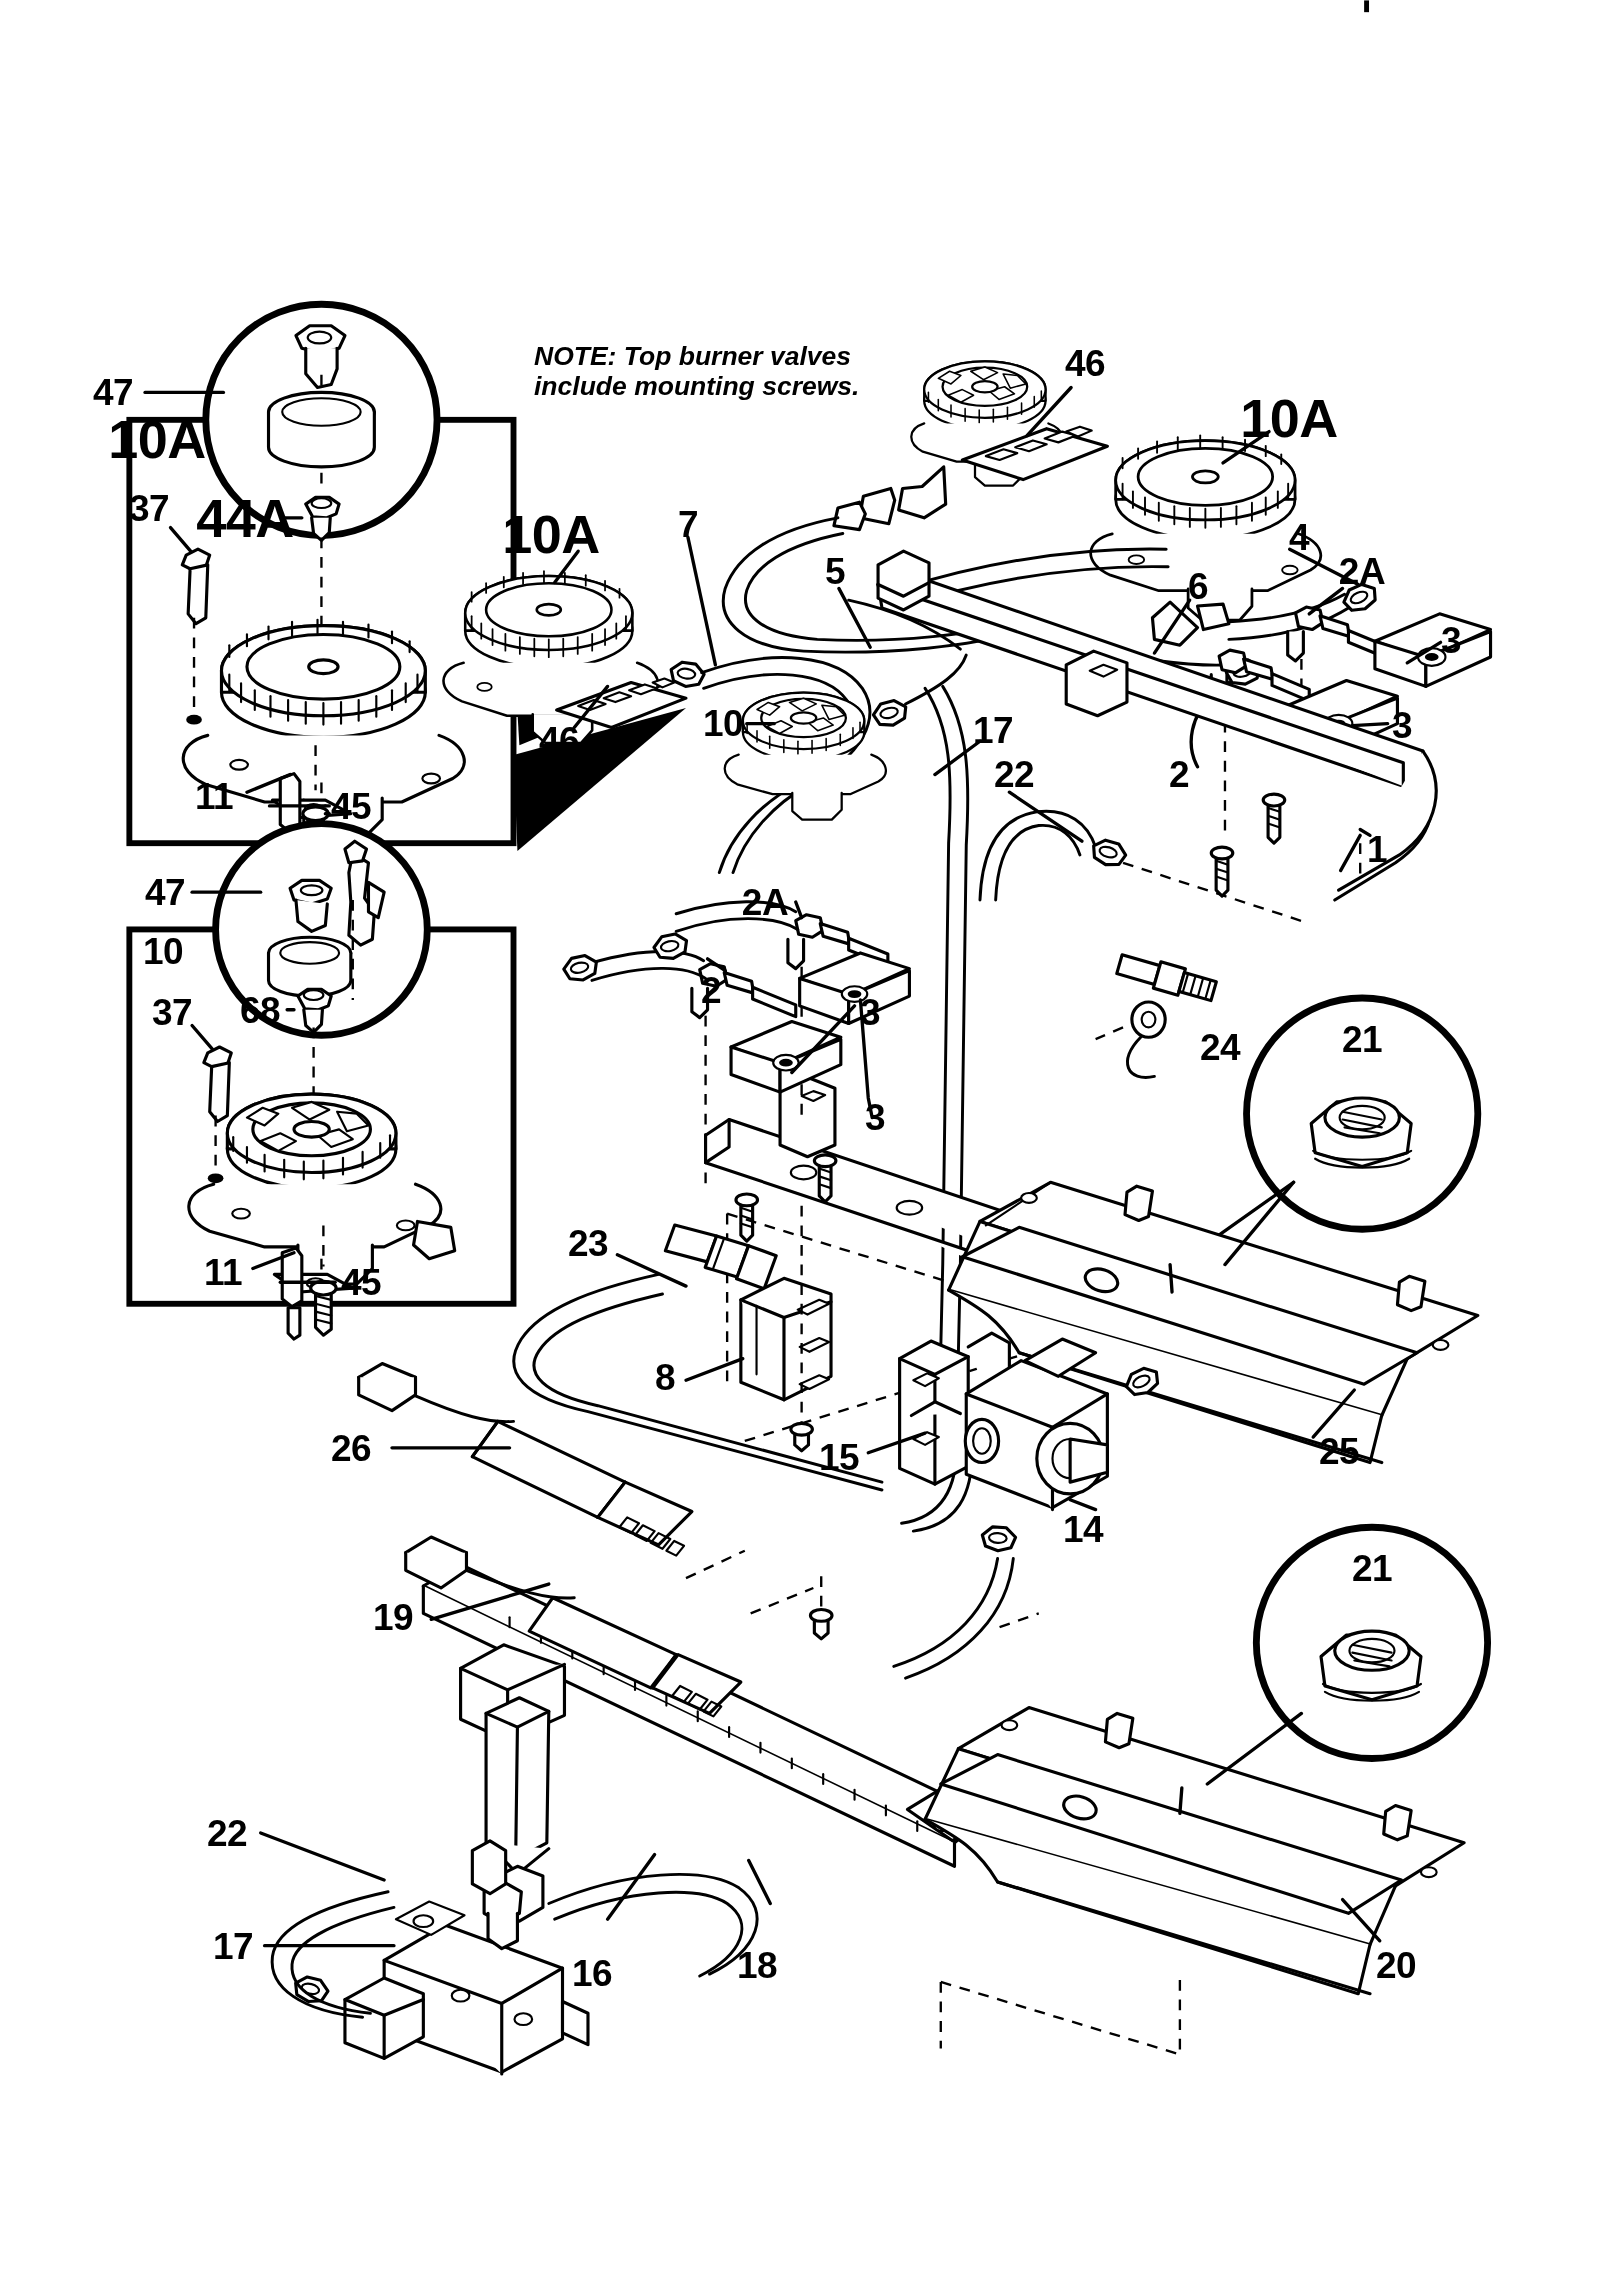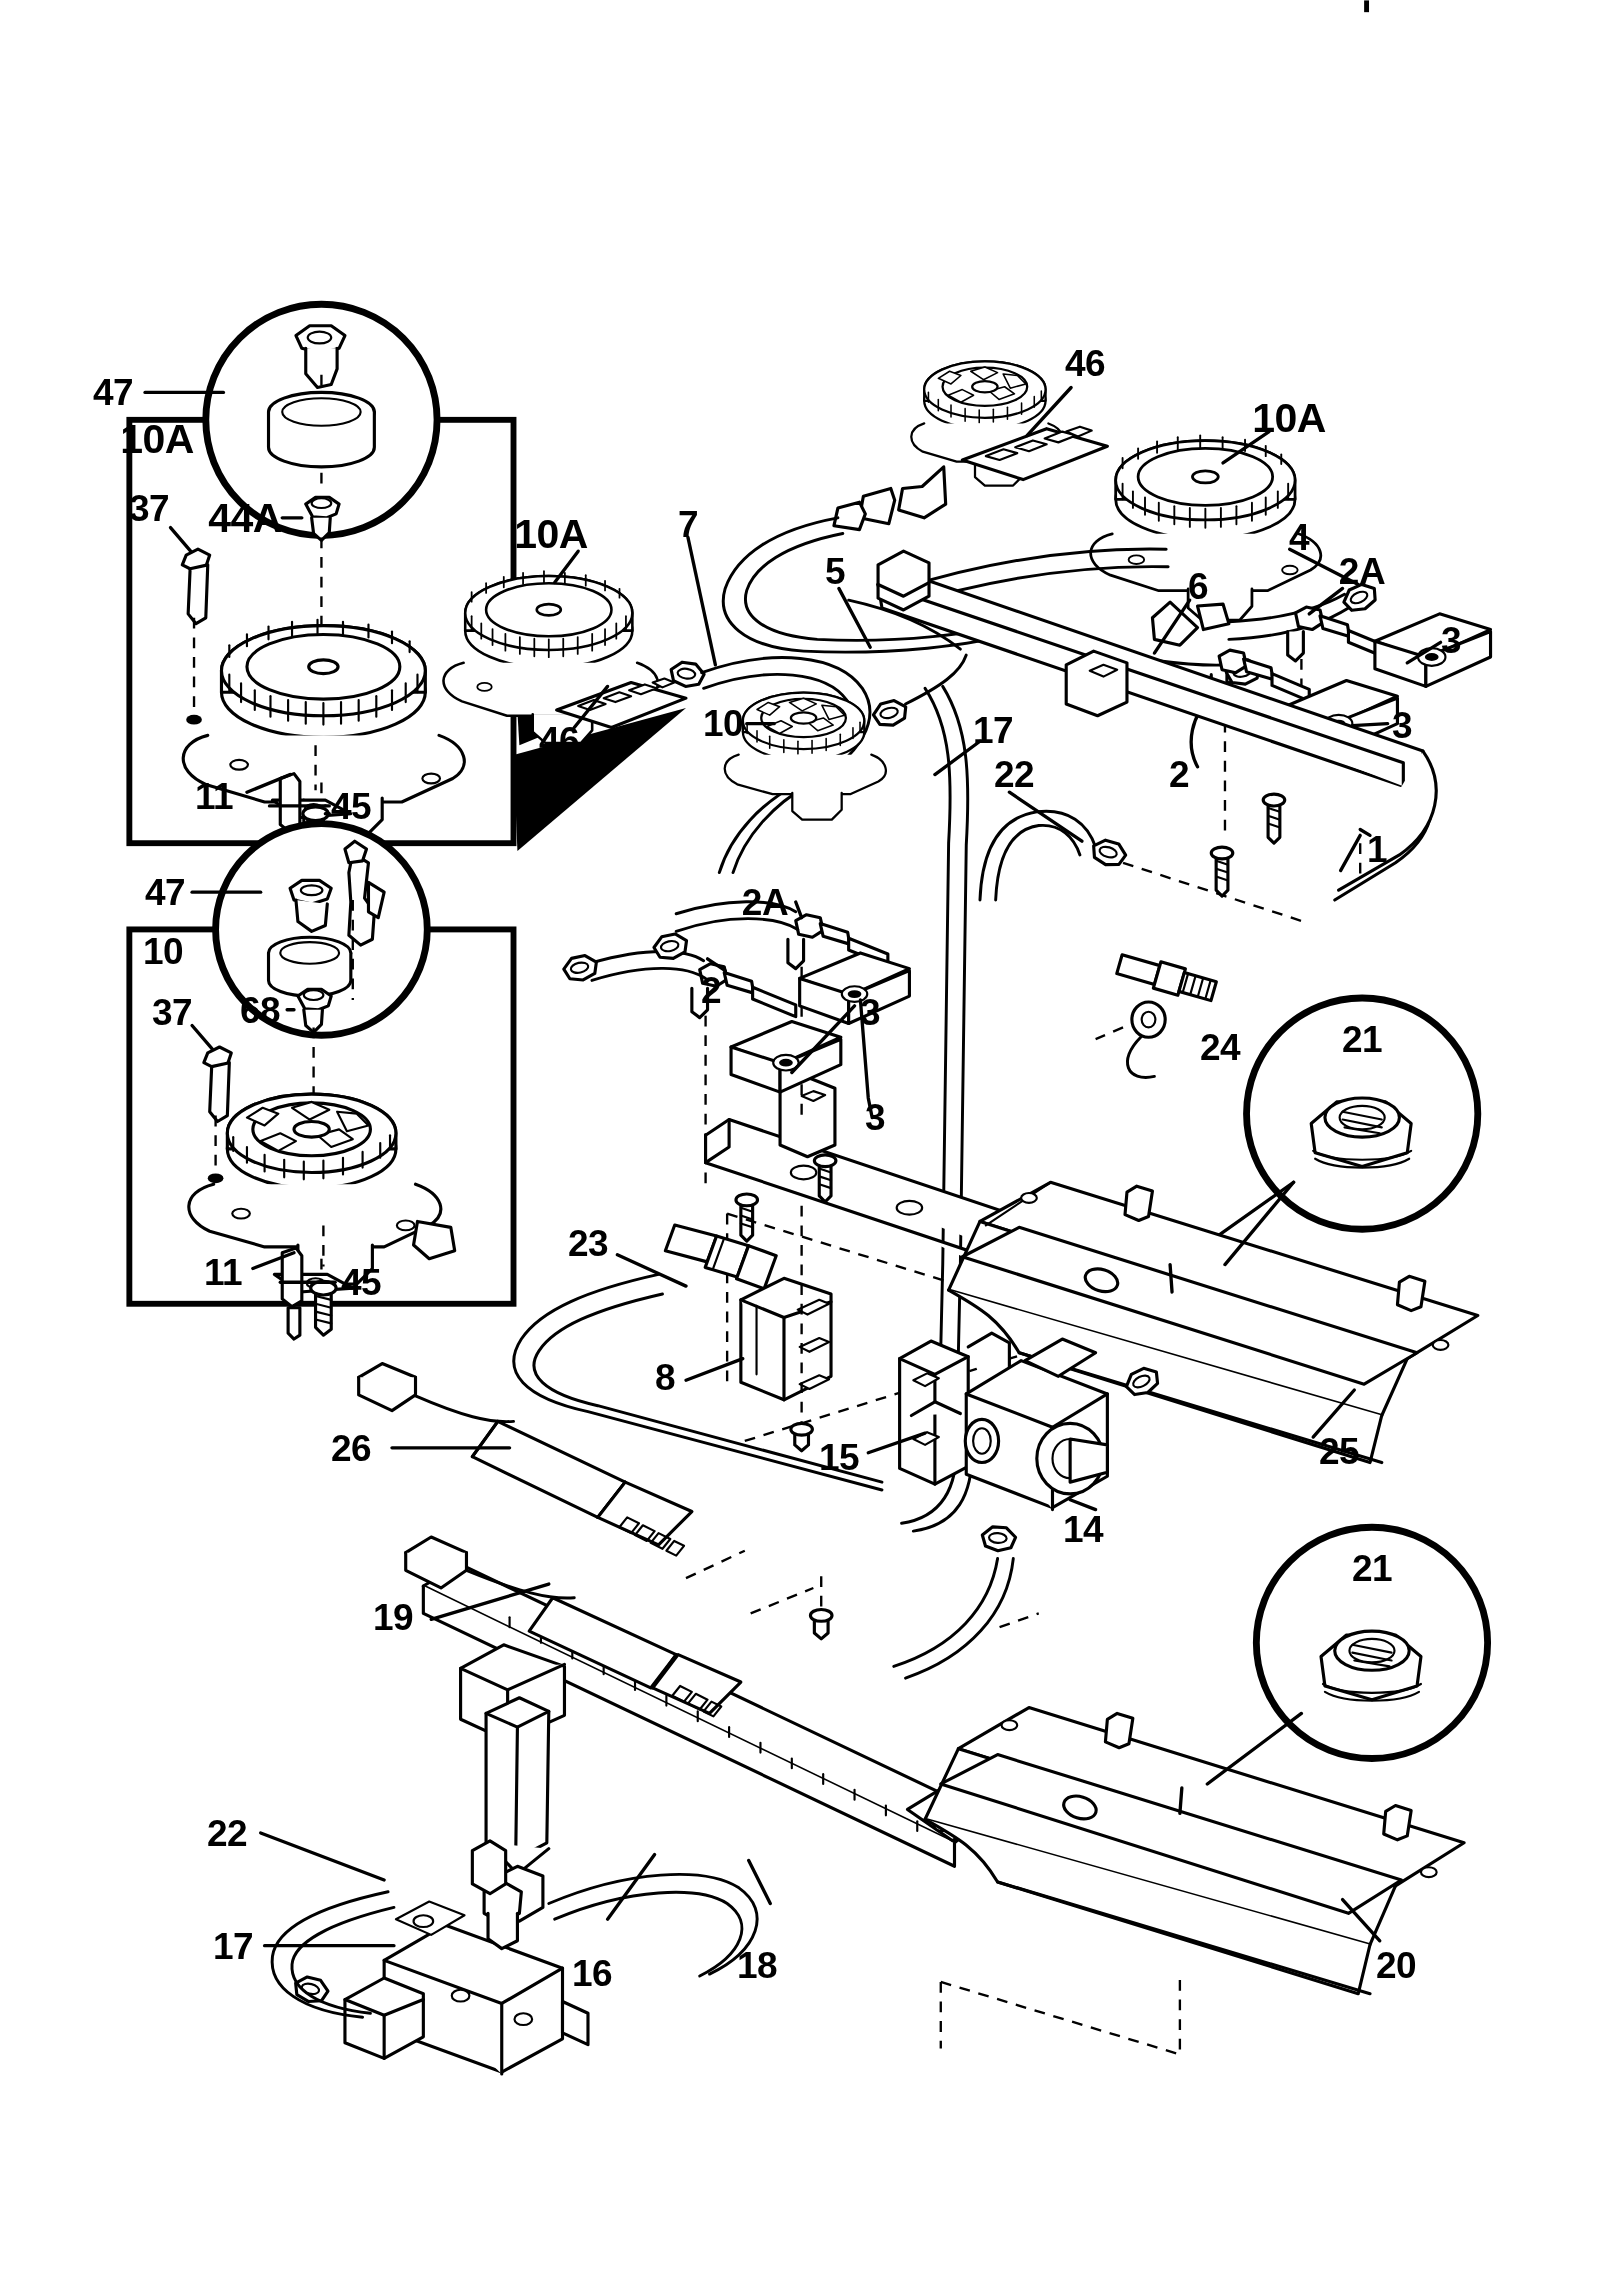--- a/index.html
+++ b/index.html
@@ -18,21 +18,21 @@
     font-family:"Liberation Sans",sans-serif;
     font-weight:bold;
     font-size:37px;
     line-height:37px;
     color:#000;
     white-space:nowrap;
     letter-spacing:-0.5px;
     transform:translate(-50%,-50%);
     user-select:none;
   }
-  .lbl.big{font-size:41px;}
+  .lbl.big{font-size:54px;}
   .note{
     position:absolute;
     font-family:"Liberation Sans",sans-serif;
     font-weight:bold;
     font-style:italic;
     font-size:26.5px;
     line-height:30px;
     color:#000;
     white-space:pre;
     letter-spacing:0px;
@@ -772,20 +772,22 @@
 
     <path class="dash" d="M1020,1660 L1060,1646"></path>
     <path class="dash" d="M766,1646 L830,1620"></path>
     <g transform="translate(838,1656)">
       <path class="sf" d="M-7,-6 l14,0 0,16 -7,6 -7,-6 z"></path>
       <ellipse cx="0" cy="-8" rx="11" ry="6" class="sf"></ellipse>
     </g>
     <path class="dash" d="M838,1608 L838,1644"></path>
   </svg>
 
+  <div class="note" style="left:534px;top:341px;">NOTE: Top burner valves
+include mounting screws.</div>
 
   <div id="labels">
       <div class="lbl" style="left: 113px; top: 392px;">47</div>
       <div class="lbl big" style="left: 157px; top: 439px;">10A</div>
       <div class="lbl" style="left: 149px; top: 508px;">37</div>
       <div class="lbl big" style="left: 245px; top: 518px;">44A</div>
       <div class="lbl" style="left: 214px; top: 796px;">11</div>
       <div class="lbl" style="left: 351px; top: 806px;">45</div>
       <div class="lbl" style="left: 165px; top: 892px;">47</div>
       <div class="lbl" style="left: 163px; top: 951px;">10</div>

